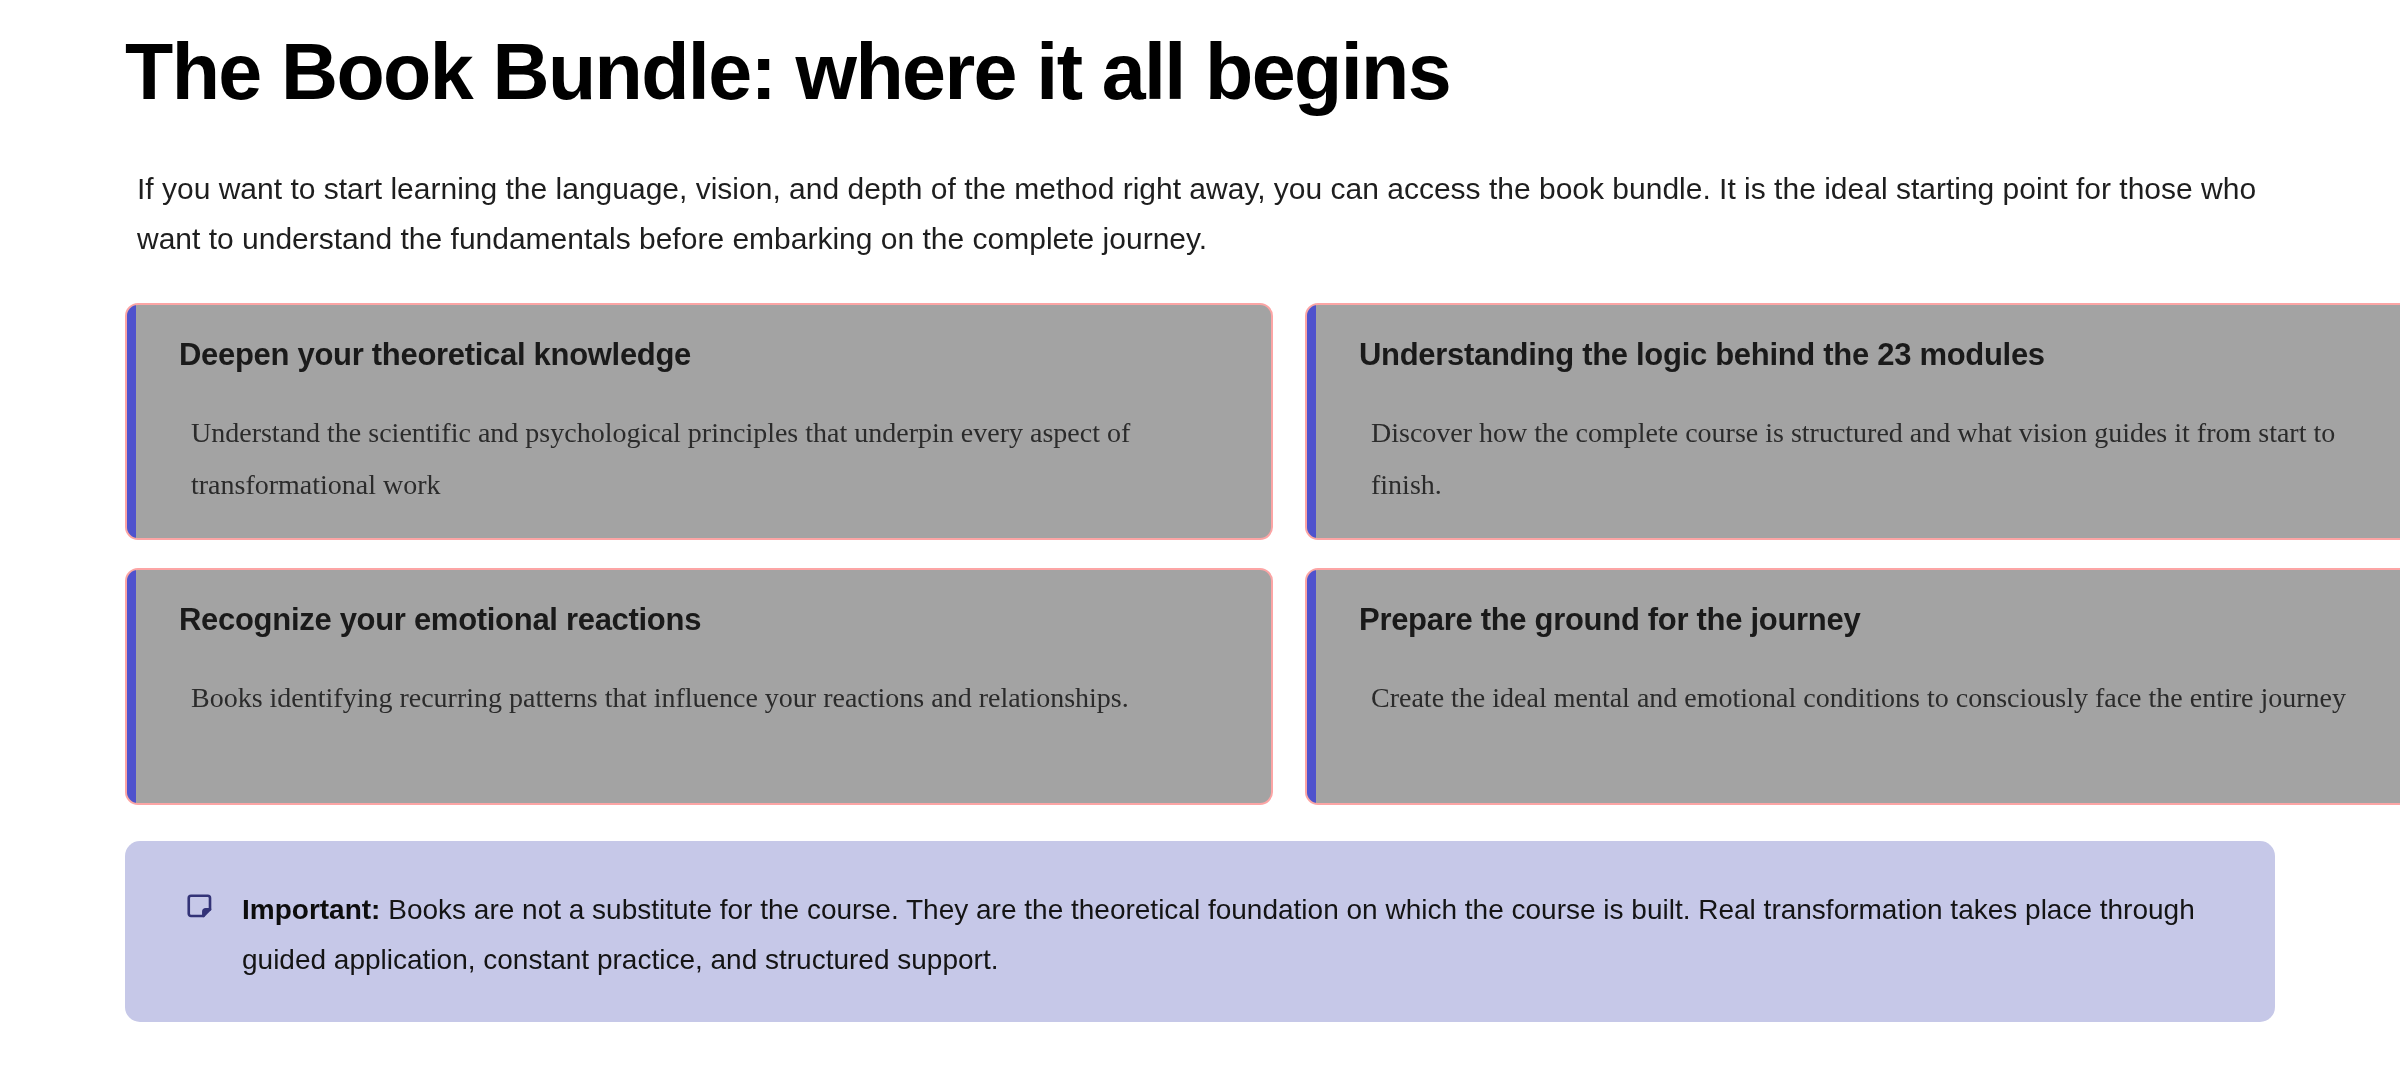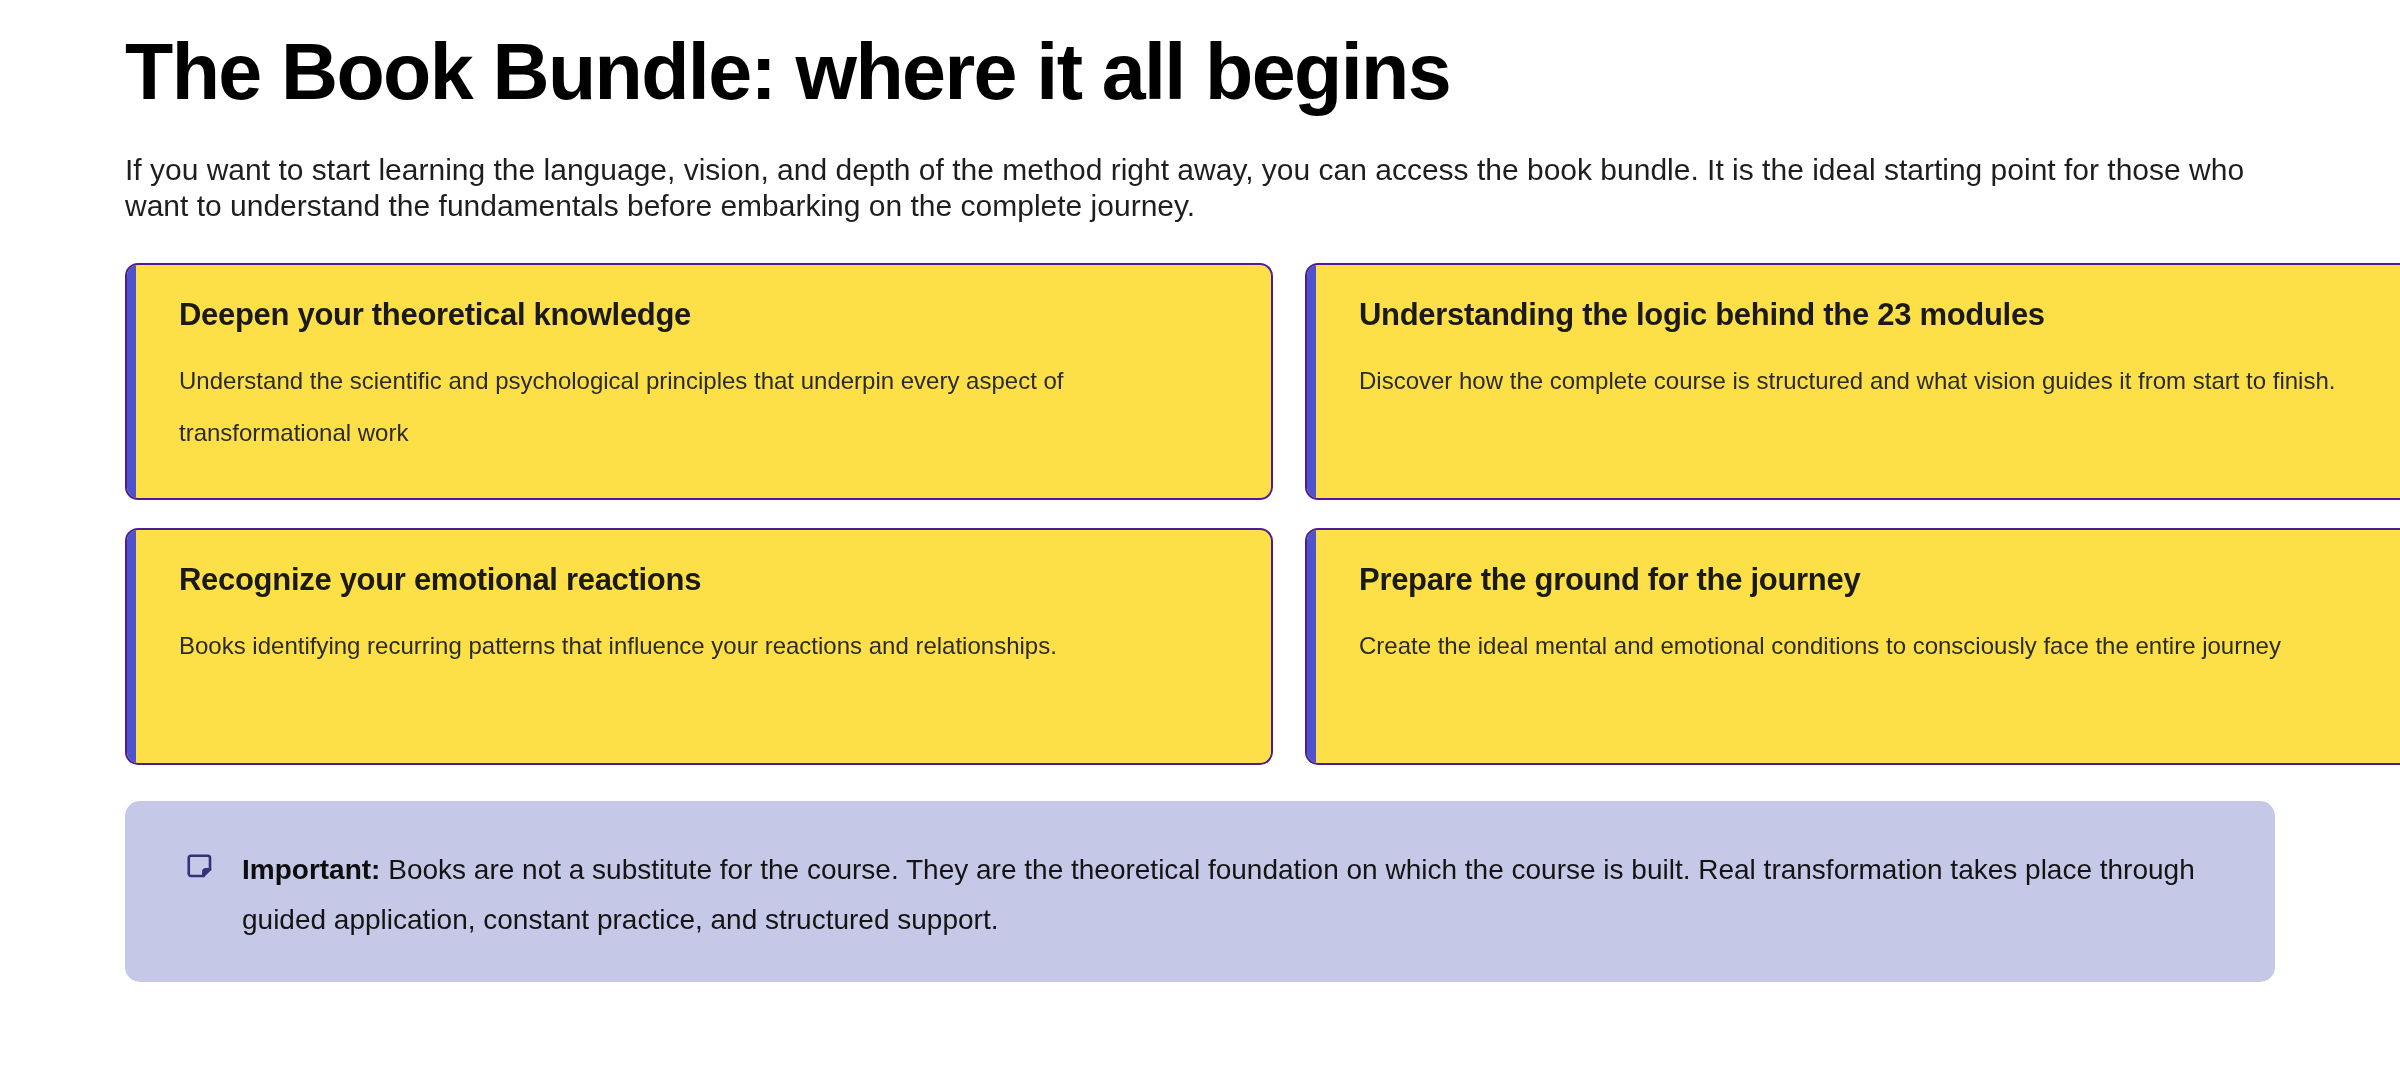--- a/index.html
+++ b/index.html
@@ -30,44 +30,44 @@
     padding-top: 24px;
     font-size: 79px;
     line-height: 96px;
     font-weight: 700;
     letter-spacing: -1.6px;
     color: #000000;
   }
 
   
   .intro {
-    margin: 0;
+    margin: 12px;
     padding-top: 32px;
     font-size: 30px;
-    line-height: 36px;
+    line-height: 50px;
     font-weight: 400;
     color: #1e1e1e;
     max-width: 2150px;
   }
 
   
   .card-grid {
     display: grid;
     grid-template-columns: 1148px 1148px;
     column-gap: 32px;
     row-gap: 28px;
     margin-top: 39px;
   }
 
   .card {
     position: relative;
     box-sizing: border-box;
     height: 237px;
-    background: #fde047;
-    border: 2px solid #4c1d95;
+    background: #a3a3a3;
+    border: 2px solid #fca5a5;
     border-radius: 13px;
     padding: 30px 42px 0 52px;
     overflow: hidden;
   }
 
   .card-accent {
     position: absolute;
     left: -2px;
     top: -2px;
     width: 11px;
@@ -79,26 +79,27 @@
   .card-title {
     margin: 0;
     font-size: 31px;
     line-height: 40px;
     font-weight: 700;
     letter-spacing: -0.3px;
     color: #1a1a1a;
   }
 
   .card-desc {
-    margin: 0;
+    margin: 12px;
     padding-top: 20px;
-    font-size: 24px;
+    font-size: 28px;
     line-height: 52px;
     font-weight: 400;
     color: #2b2b2b;
+    font-family: Liberation Serif, serif;
   }
 
   
   .callout {
     display: flex;
     align-items: flex-start;
     box-sizing: border-box;
     margin-top: 36px;
     width: 2150px;
     height: 181px;

